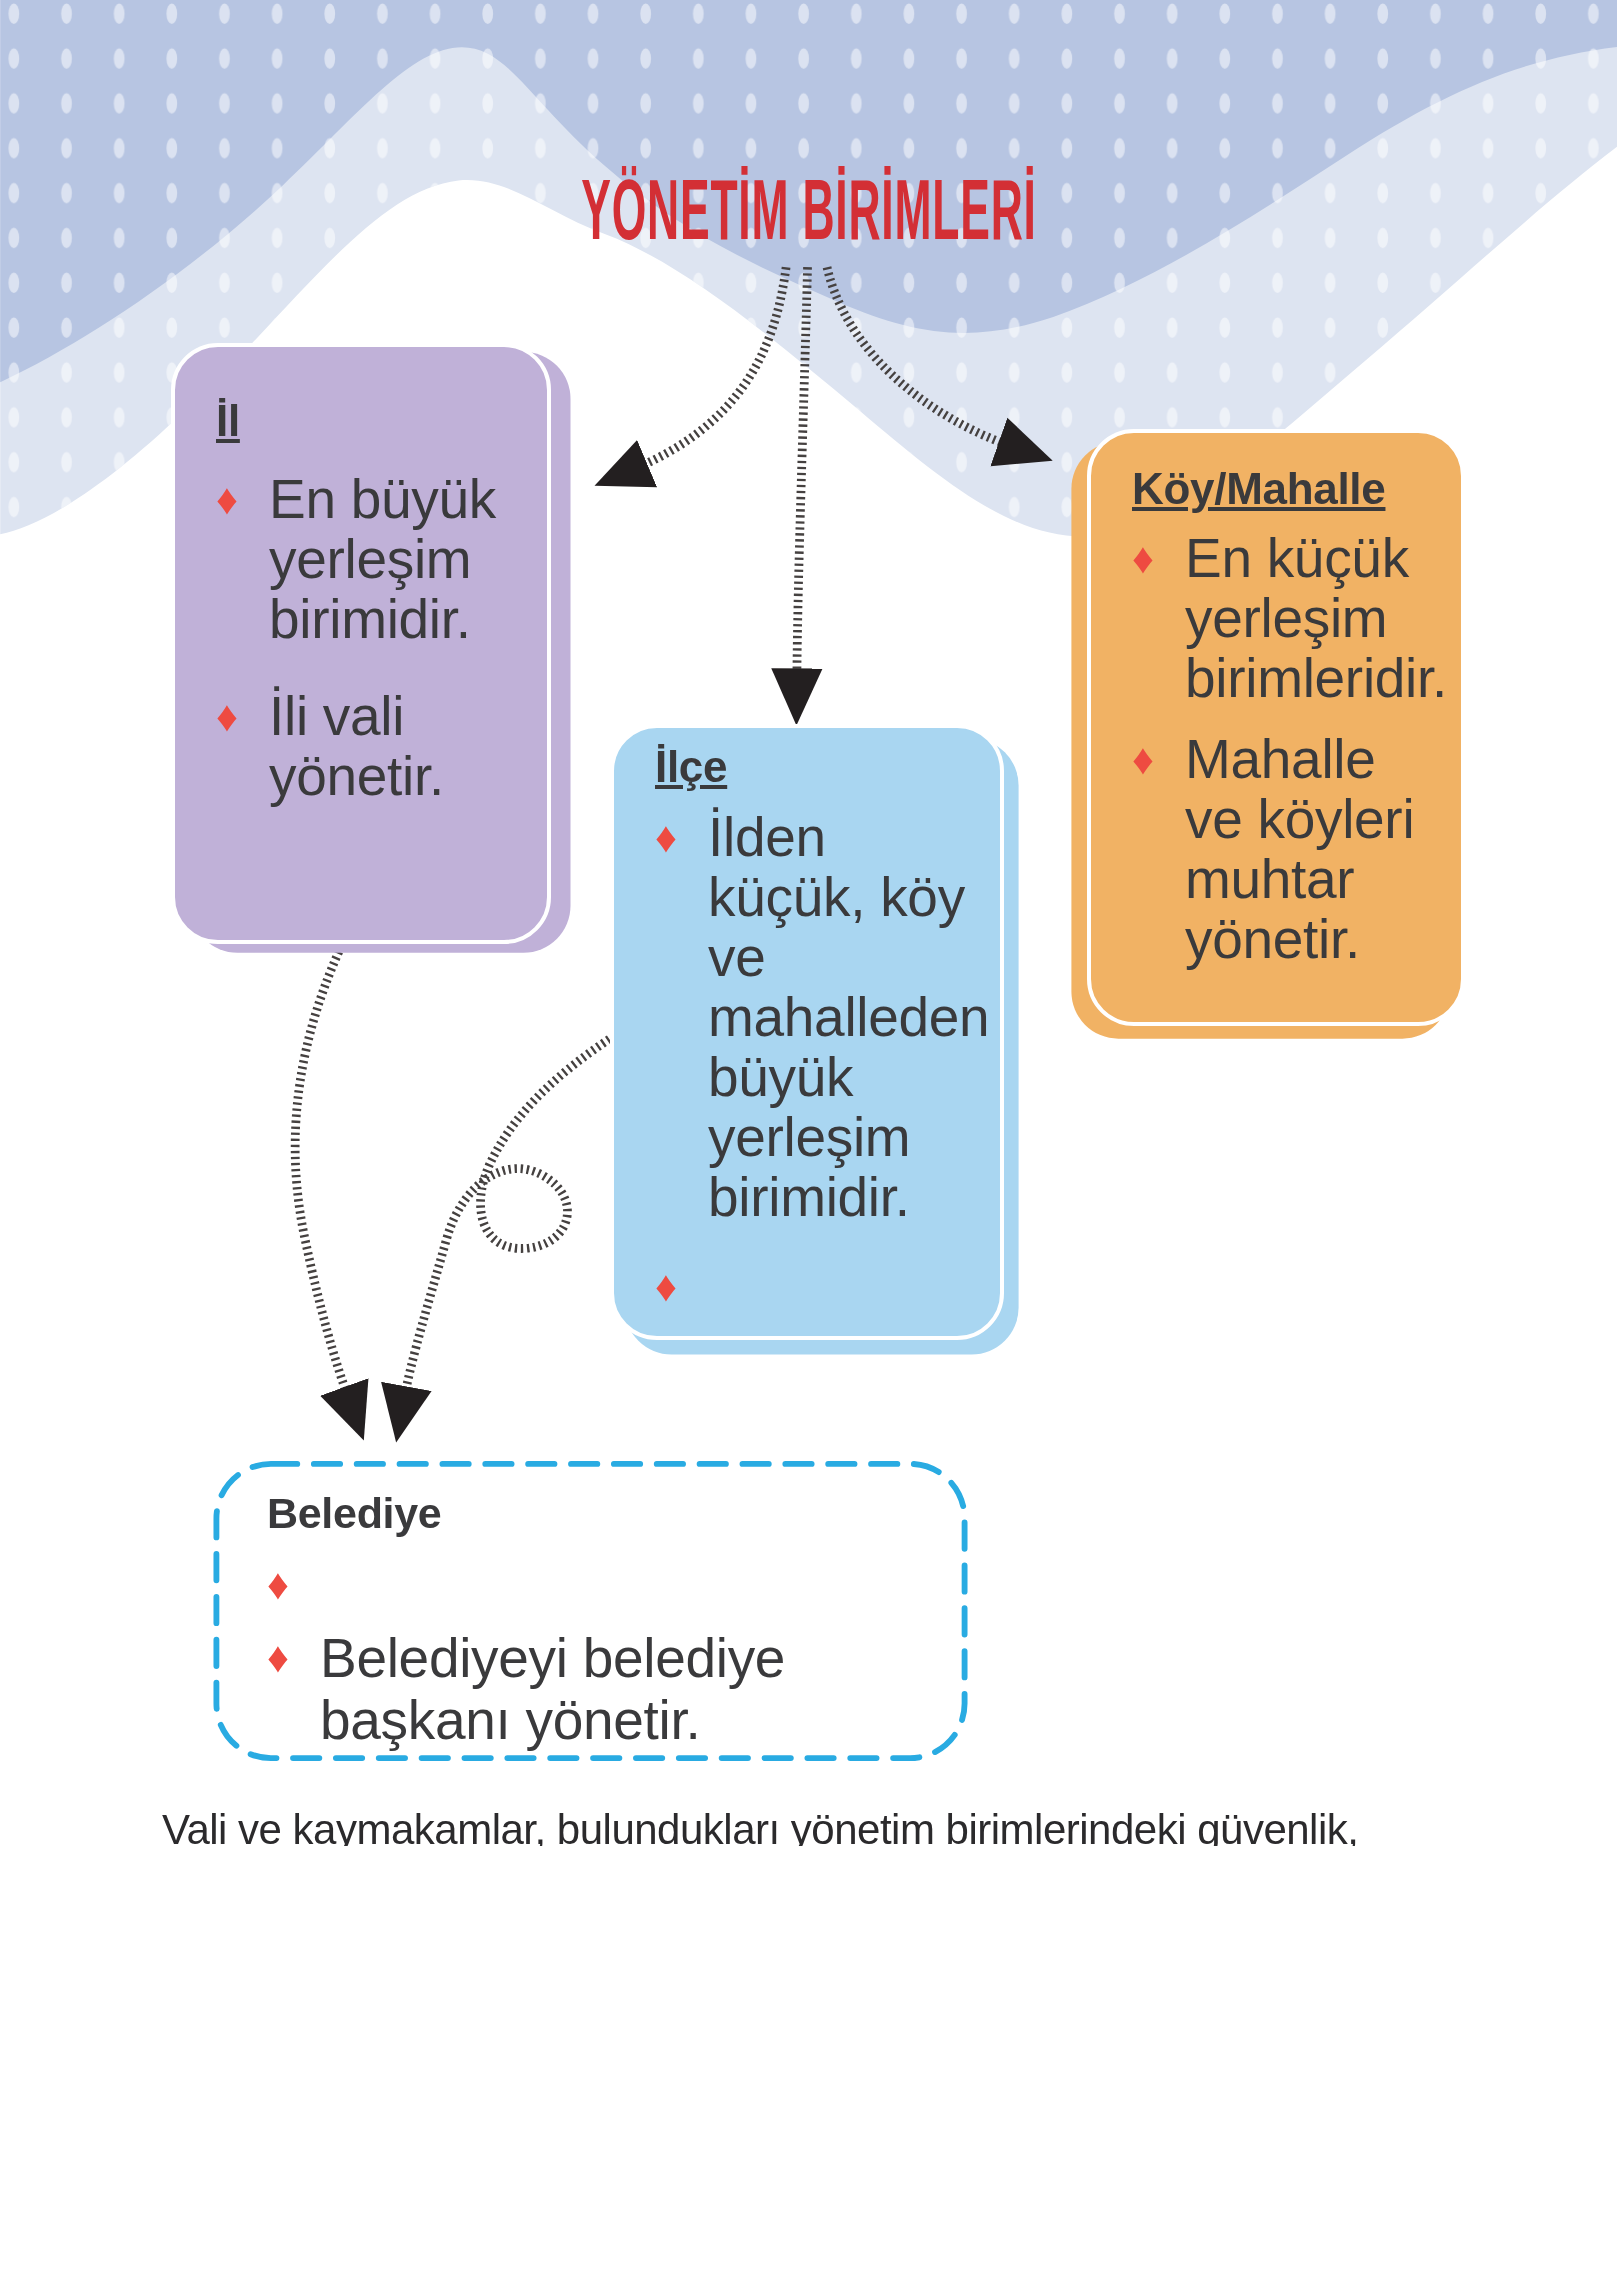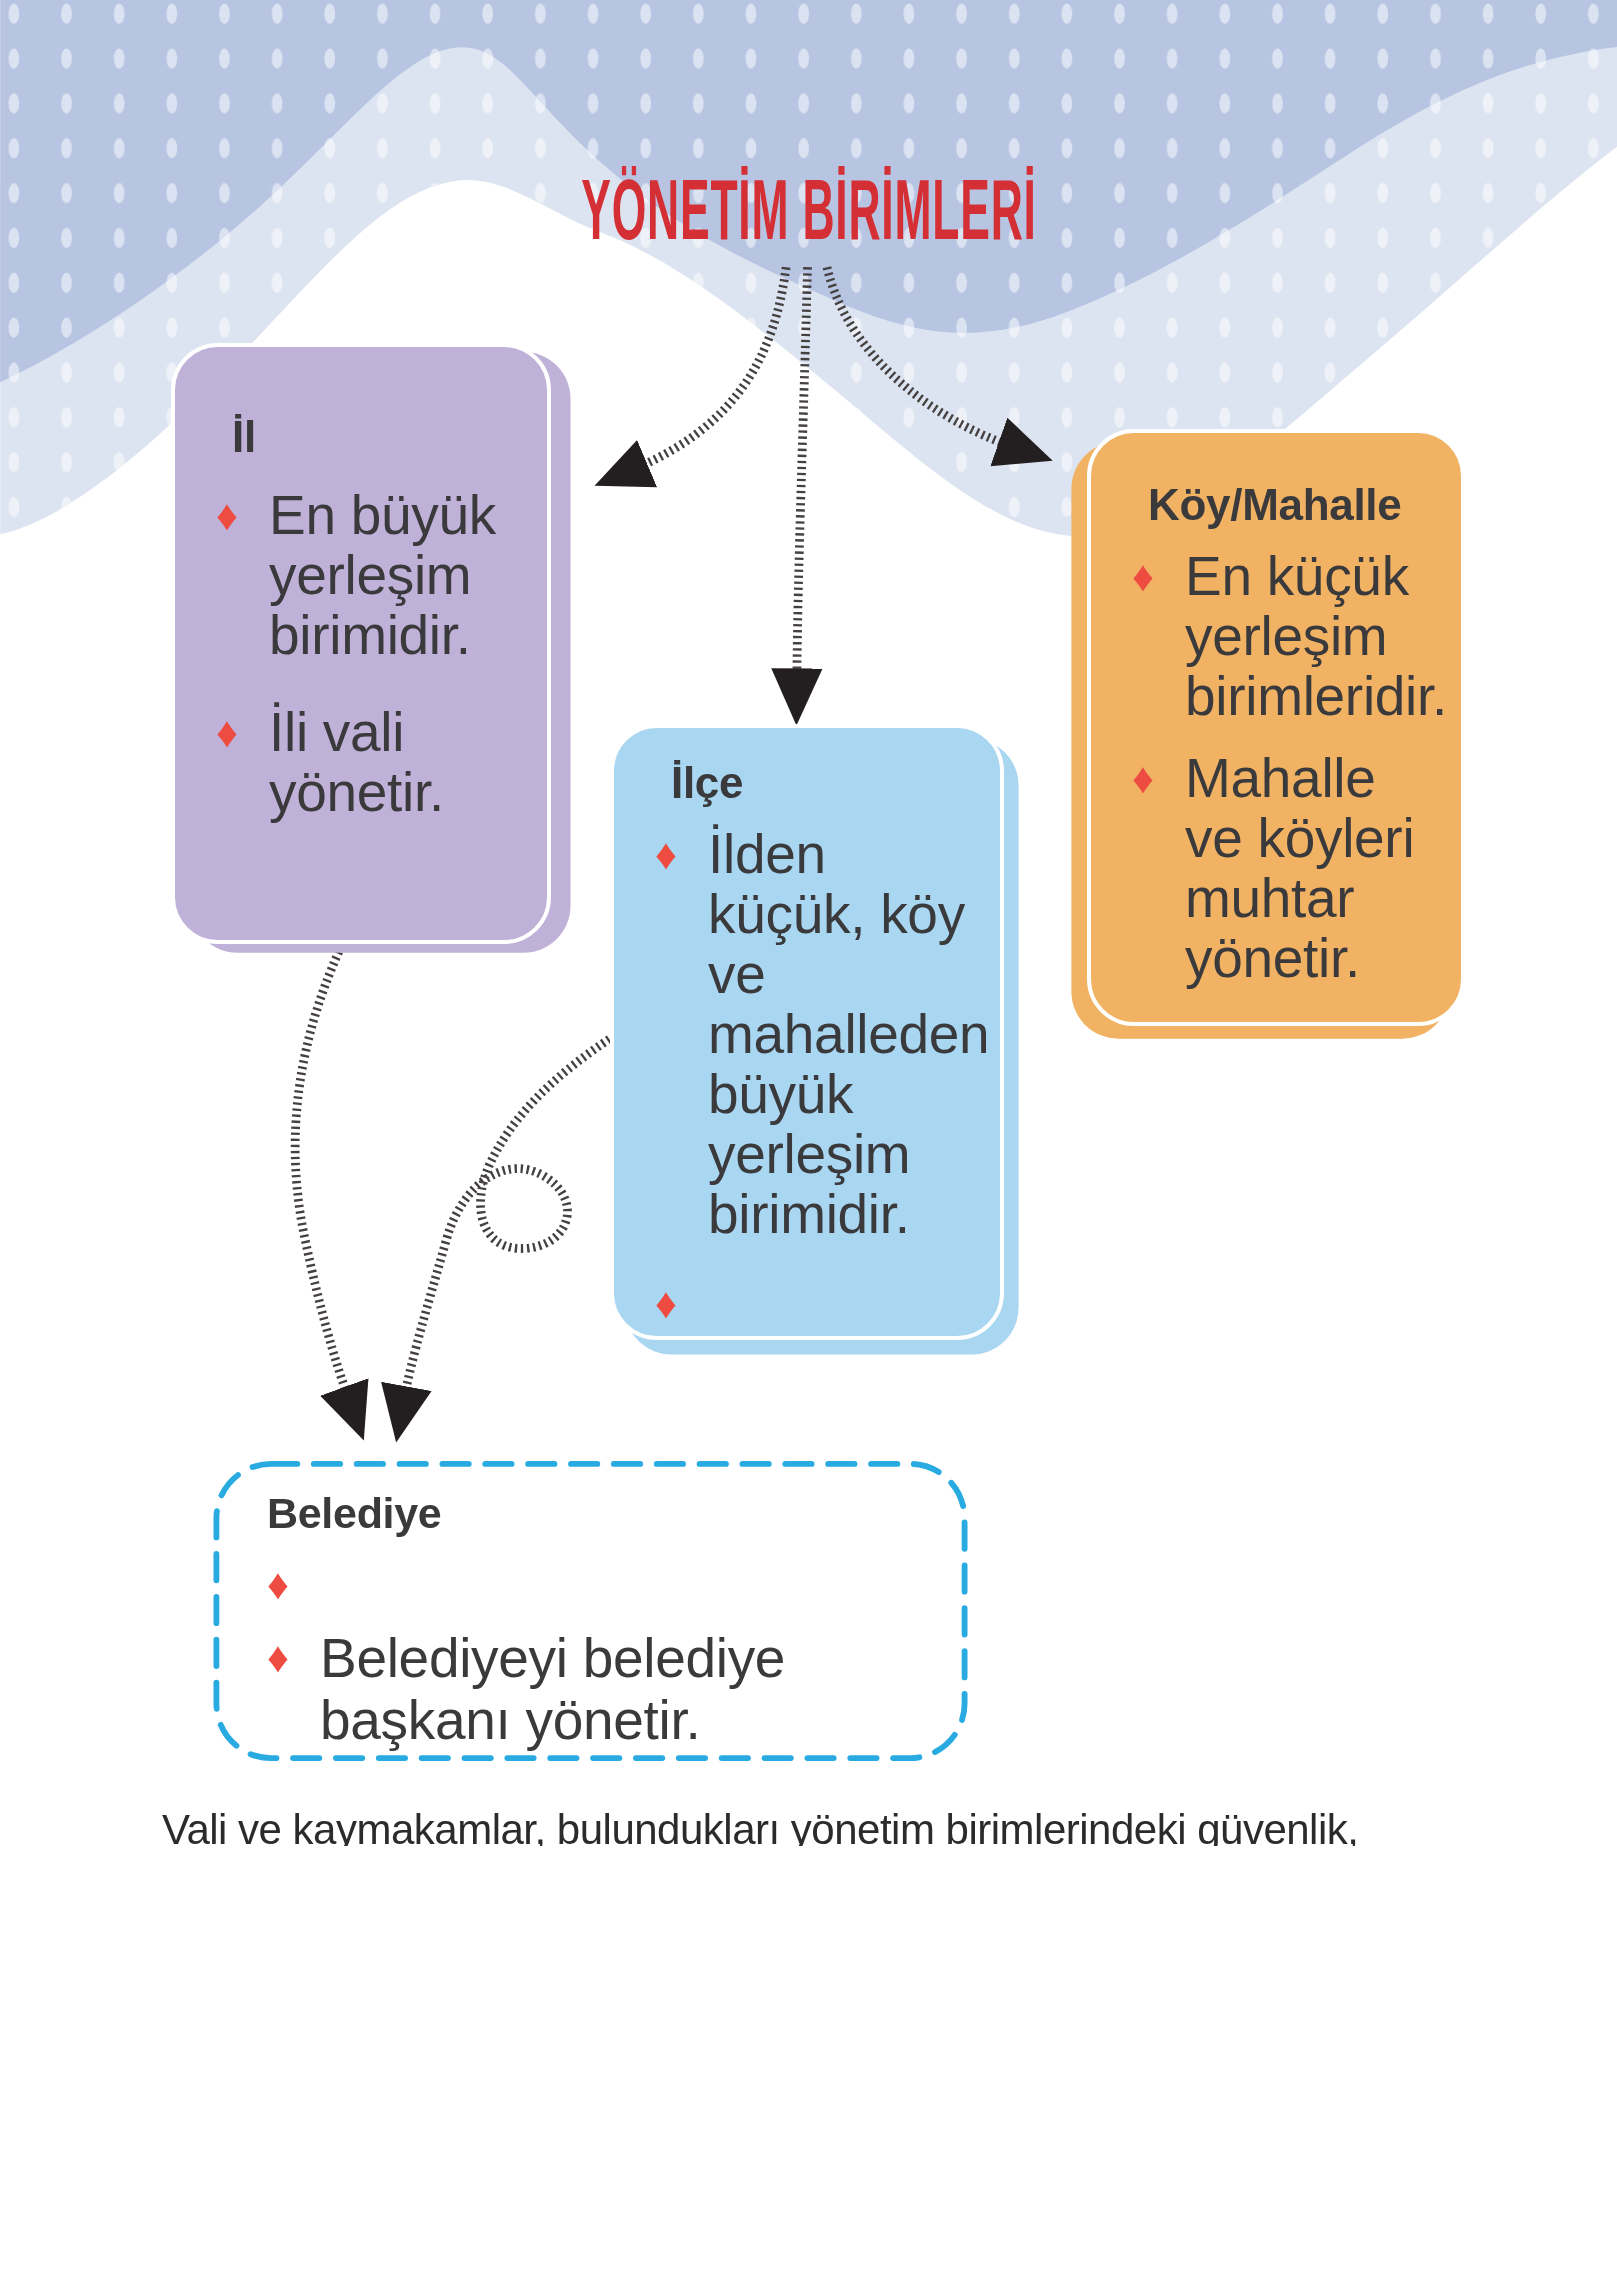--- a/index.html
+++ b/index.html
@@ -35,25 +35,26 @@
   }
   
   .card{
     position:absolute;
     box-sizing:border-box;
     border:4.9px solid #ffffff;
     border-radius:47px;
     padding:0 21.5px 0 41px;
   }
   .card h2{
-    margin:16px;
+    margin:0;
     font-size:44px;
     font-weight:700;
     color:var(--text-dark,#3a3a3c);
     letter-spacing:-0.3px;
+    text-decoration:underline;
   }
   .bullet{display:flex;margin-top:23.4px;}
   .bullet + .bullet{margin-top:37px;}
   .diamond{
     flex:0 0 53px;
     font-size:43px;
     line-height:60px;
     color:var(--bullet-red,#ee4b41);
   }
   .btext{

